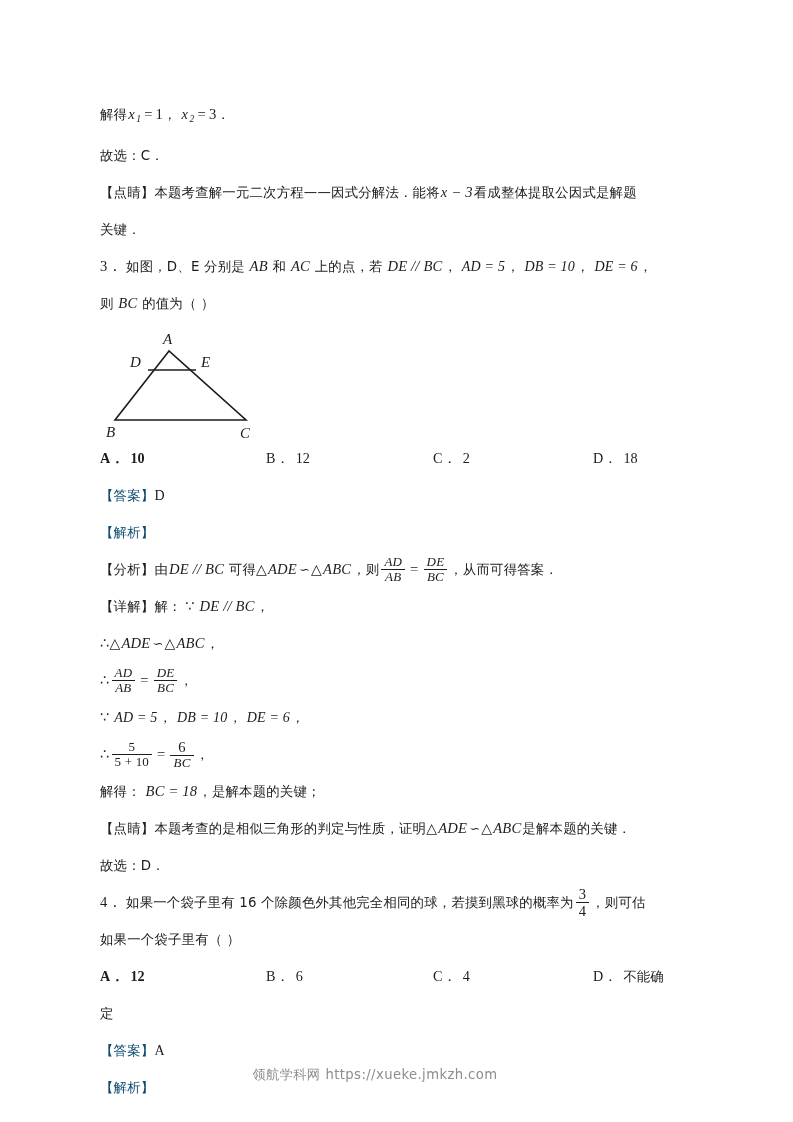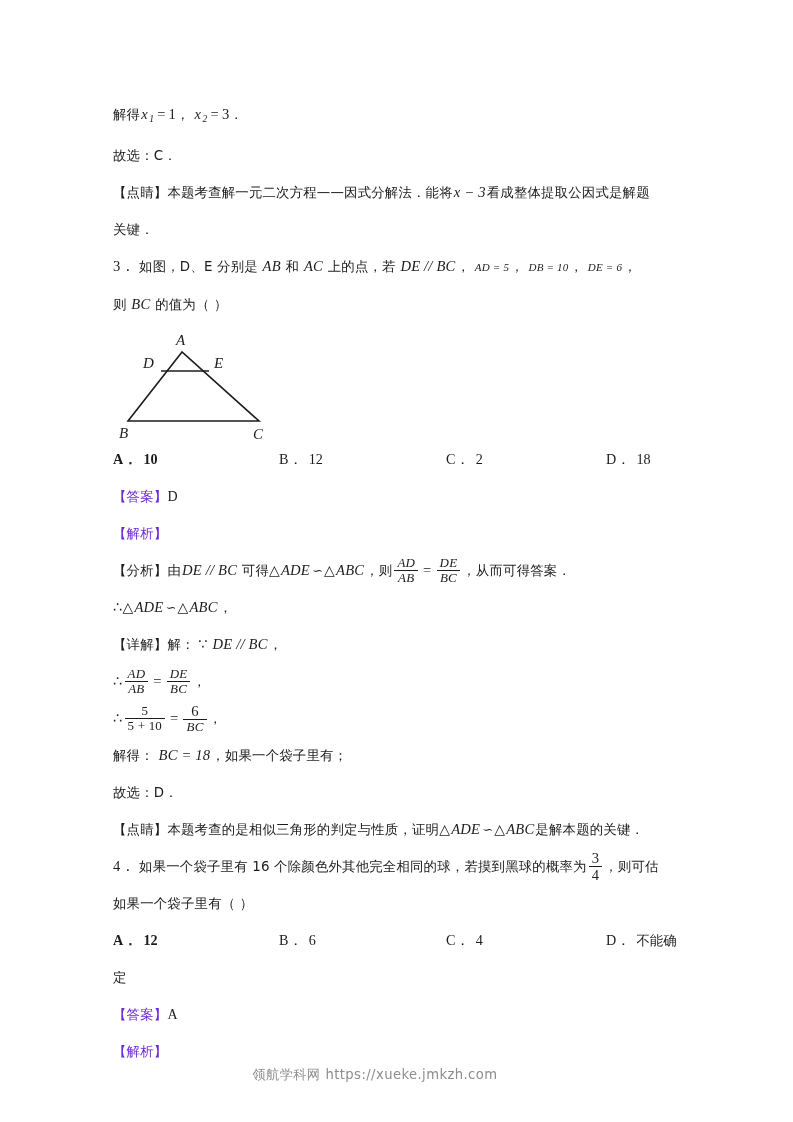--- a/index.html
+++ b/index.html
@@ -16,21 +16,21 @@
     overflow: hidden;
   }
   .page {
     position: absolute;
     left: 0; top: 0;
     width: 793px;
     height: 1122px;
   }
   .content {
     position: absolute;
-    left: 113px;
+    left: 100px;
     top: 96px;
     width: 560px;
   }
   .line {
     font-size: 14.2px;
     line-height: 37px;
     white-space: nowrap;
     letter-spacing: 0.2px;
   }
   .cn { font-family: "DejaVu Sans", "Liberation Sans", sans-serif; font-size: 13.4px; }
@@ -38,29 +38,29 @@
     font-family: "Liberation Serif", "DejaVu Serif", serif;
     font-style: italic;
     font-size: 14.6px;
     padding: 0 1px;
   }
   .mn {
     font-family: "Liberation Serif", "DejaVu Serif", serif;
     font-style: normal;
     font-size: 14.6px;
   }
-  .mi-sm { font-size: 11px; }
+  .mi-sm { font-size: 14px; }
   .op { font-style: normal; padding: 0 3px; font-size: 14.6px; }
   sub {
     font-size: 9.6px;
     font-style: italic;
     vertical-align: -0.28em;
     padding-left: 0.3px;
   }
-  .blue { color: #6d28d9; }
+  .blue { color: #0c4a6e; }
   .ans-letter { color: #1c1c1c; font-family: "Liberation Serif", serif; font-size: 14px;}
 
   
   .frac {
     display: inline-block;
     vertical-align: middle;
     text-align: center;
     font-style: italic;
     font-size: 13px;
     line-height: 1.12;
@@ -181,46 +181,49 @@
 
     <div class="line">
       <span class="cn blue">【解析】</span>
     </div>
 
     <div class="line">
       <span class="cn">【分析】</span><span class="cn">由</span><span class="mi">DE // BC</span>&nbsp;<span class="cn">可得</span><span class="tri-sym">△</span><span class="mi">ADE</span><span class="sim">∽</span><span class="tri-sym">△</span><span class="mi">ABC</span><span class="cn">，则</span><span class="frac"><span class="num">AD</span><span class="den">AB</span></span><span class="op">=</span><span class="frac"><span class="num">DE</span><span class="den">BC</span></span><span class="cn">，从而可得答案．</span>
     </div>
 
     <div class="line">
+      <span class="cn">【详解】</span><span class="cn">解：</span>&nbsp;<span class="mn">∵</span>&nbsp;<span class="mi">DE // BC</span><span class="cn">，</span>
+    </div>
+
+    <div class="line">
       <span class="mn">∴</span><span class="tri-sym">△</span><span class="mi">ADE</span><span class="sim">∽</span><span class="tri-sym">△</span><span class="mi">ABC</span><span class="cn">，</span>
     </div>
 
     <div class="line">
-      <span class="cn">【详解】</span><span class="cn">解：</span>&nbsp;<span class="mn">∵</span>&nbsp;<span class="mi">DE // BC</span><span class="cn">，</span>
-    </div>
-
-    <div class="line">
       <span class="mn">∴</span><span class="frac"><span class="num">AD</span><span class="den">AB</span></span><span class="op">=</span><span class="frac"><span class="num">DE</span><span class="den">BC</span></span><span class="cn">，</span>
     </div>
 
+    <div class="line">
+      <span class="mn">∵</span>&nbsp;<span class="mi mi-sm">AD = 5</span><span class="cn">，</span>&nbsp;<span class="mi mi-sm">DB = 10</span><span class="cn">，</span>&nbsp;<span class="mi mi-sm">DE = 6</span><span class="cn">，</span>
+    </div>
 
     <div class="line">
       <span class="mn">∴</span><span class="frac upright"><span class="num">5</span><span class="den">5 + 10</span></span><span class="op">=</span><span class="frac"><span class="num mn">6</span><span class="den">BC</span></span><span class="cn">，</span>
     </div>
 
     <div class="line">
-      <span class="cn">解得：</span>&nbsp;<span class="mi">BC = 18</span><span class="cn">，如果一个袋子里有；</span>
+      <span class="cn">解得：</span>&nbsp;<span class="mi">BC = 18</span><span class="cn">，是解本题的关键；</span>
+    </div>
+
+    <div class="line">
+      <span class="cn">【点睛】</span><span class="cn">本题考查的是相似三角形的判定与性质，证明</span><span class="tri-sym">△</span><span class="mi">ADE</span><span class="sim">∽</span><span class="tri-sym">△</span><span class="mi">ABC</span><span class="cn">是解本题的关键．</span>
     </div>
 
     <div class="line">
       <span class="cn">故选：D．</span>
-    </div>
-
-    <div class="line">
-      <span class="cn">【点睛】</span><span class="cn">本题考查的是相似三角形的判定与性质，证明</span><span class="tri-sym">△</span><span class="mi">ADE</span><span class="sim">∽</span><span class="tri-sym">△</span><span class="mi">ABC</span><span class="cn">是解本题的关键．</span>
     </div>
 
     <div class="line">
       <span class="mn">4．</span>&nbsp;<span class="cn">如果一个袋子里有 16 个除颜色外其他完全相同的球，若摸到黑球的概率为</span><span class="frac upright"><span class="num mn">3</span><span class="den mn">4</span></span><span class="cn">，则可估</span>
     </div>
     <div class="line">
       <span class="cn">如果一个袋子里有（      ）</span>
     </div>
 
     <div class="options">

